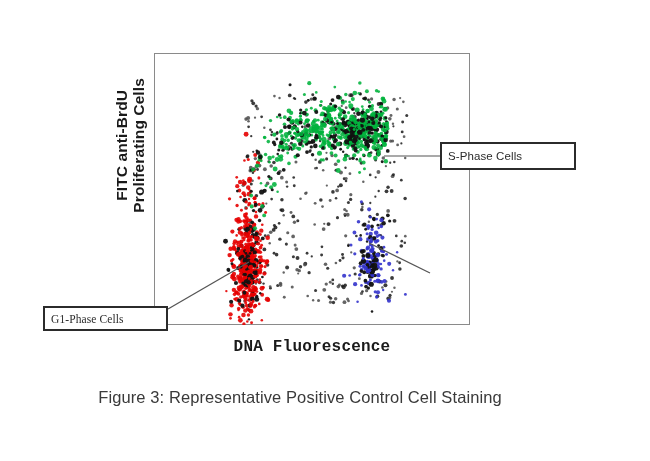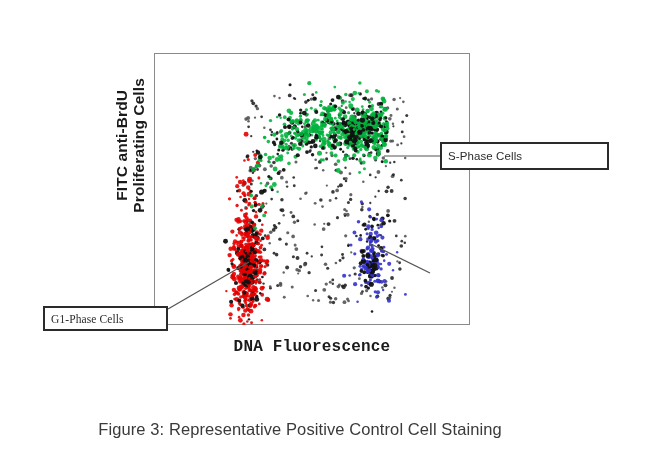--- a/index.html
+++ b/index.html
@@ -70,38 +70,37 @@
   
   #figure-caption {
     position: absolute;
     left: 0px;
     top: 388px;
     width: 600px;
     text-align: center;
     font-size: 16.5px;
     color: #3a3a3a;
     letter-spacing: 0.1px;
-    margin-top: 32px;
   }
 
   
   .callout-box {
     position: absolute;
     border: 2px solid #2b2b2b;
     background: #ffffff;
     box-sizing: border-box;
     display: flex;
     align-items: center;
     font-size: 11.5px;
     color: #2b2b2b;
     padding-left: 6px;
     letter-spacing: 0.1px;
     z-index: 6;
   }
-  #callout-s-phase  { left: 440px; top: 142px; width: 169px; height: 28px; }
+  #callout-s-phase  { left: 440px; top: 142px; width: 136px; height: 28px; }
   #callout-g2-phase { left: 430px; top: 262px; width: 151px; height: 30px; }
   #callout-g1-phase { left: 43px;  top: 306px; width: 125px; height: 25px; font-family: Liberation Serif, serif; }
 
   
   #leader-lines {
     position: absolute;
     left: 0; top: 0;
     width: 650px; height: 461px;
     pointer-events: none;
     z-index: 5;

